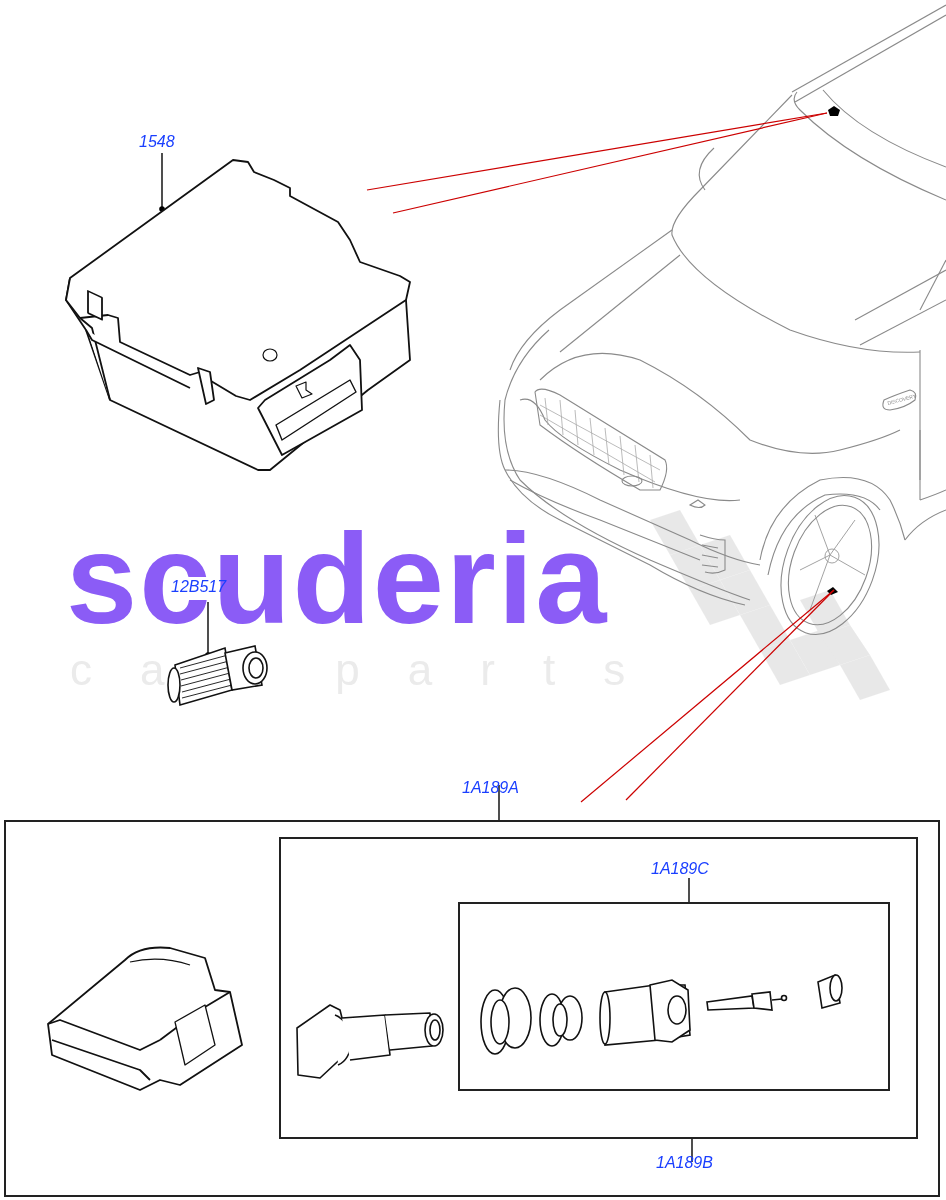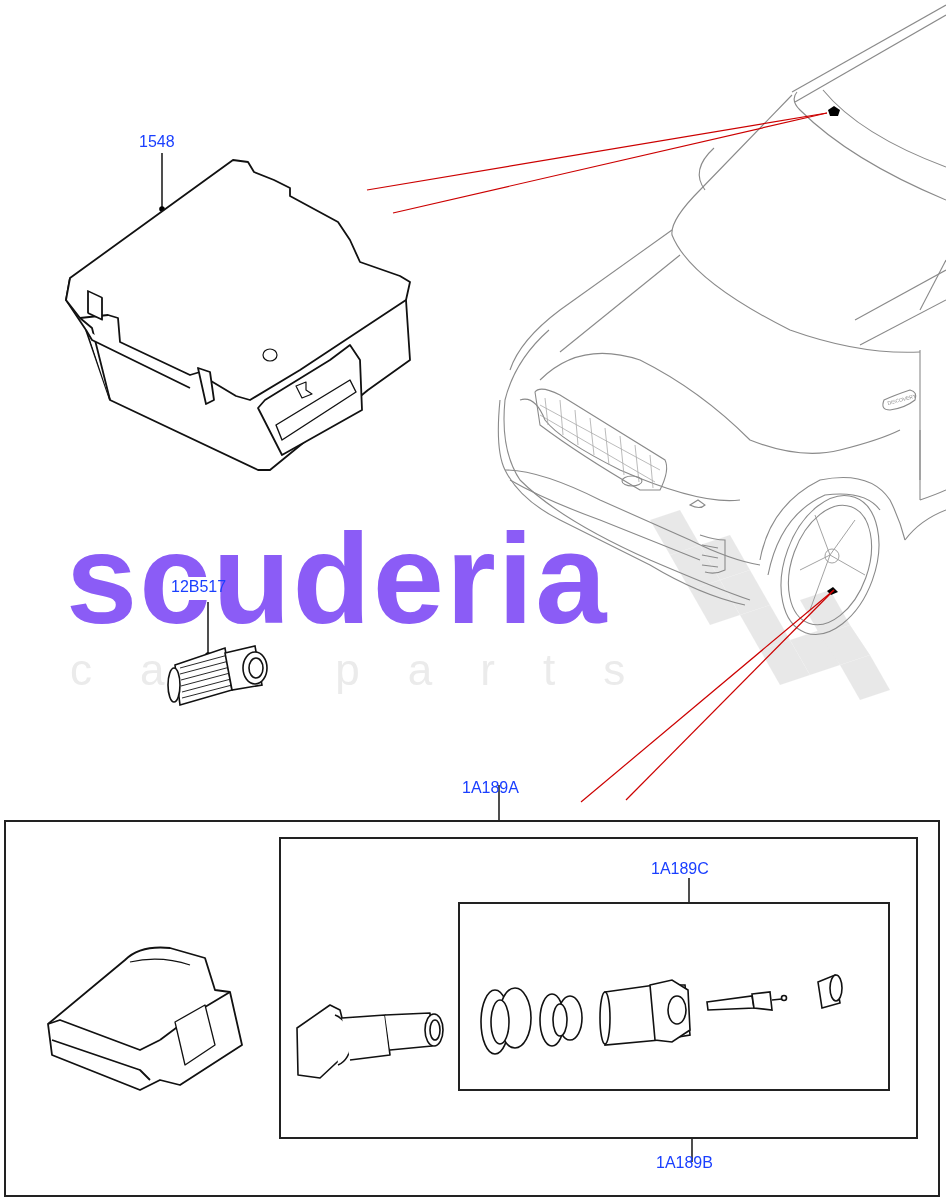--- a/index.html
+++ b/index.html
@@ -6,21 +6,21 @@
   body { width: 946px; height: 1200px; position: relative; overflow: hidden;
          font-family: "Liberation Sans", sans-serif; }
   .layer { position: absolute; left: 0; top: 0; width: 946px; height: 1200px; }
   .wm-big { position: absolute; left: 66px; top: 515px; font-size: 128px; font-weight: bold;
             color: #8b5cf6; letter-spacing: 2px; line-height: 1; white-space: nowrap;
             font-family: "Liberation Sans", sans-serif; }
   .wm-small { position: absolute; left: 70px; top: 648px; font-size: 44px; color: #ebebeb;
               letter-spacing: 48px; white-space: nowrap; line-height: 1;
               font-family: "Liberation Sans", sans-serif; }
   .callout { position: absolute; font-size: 16px; color: #1a3fff; line-height: 1;
-             white-space: nowrap; font-family: "Liberation Sans", sans-serif; }
+             white-space: nowrap; font-family: "Liberation Sans", sans-serif; font-style: italic; }
   .box { position: absolute; border: 2px solid #222; box-sizing: border-box; }
 </style>
 </head>
 <body>
 
 <div class="wm-big">scuderia</div>
 <div class="wm-small">car parts</div>
 
 <svg class="layer" viewBox="0 0 946 1200" xmlns="http://www.w3.org/2000/svg">
 

